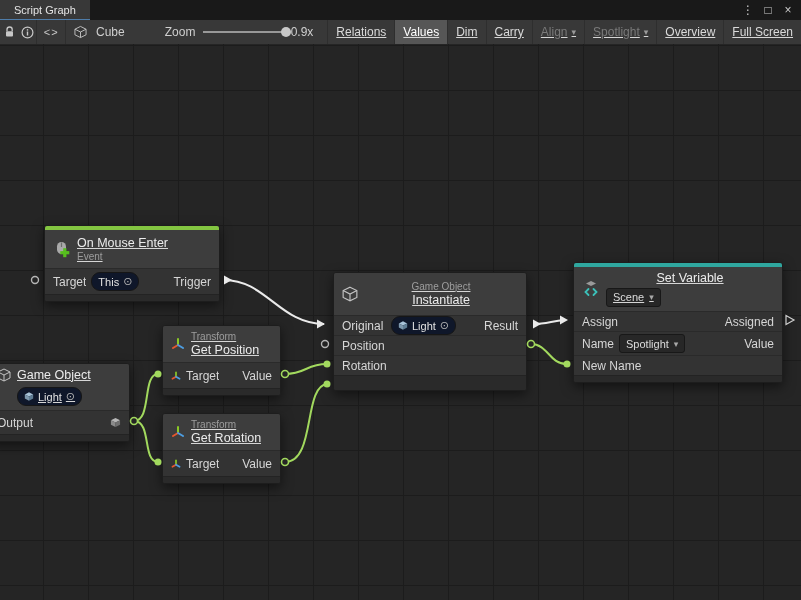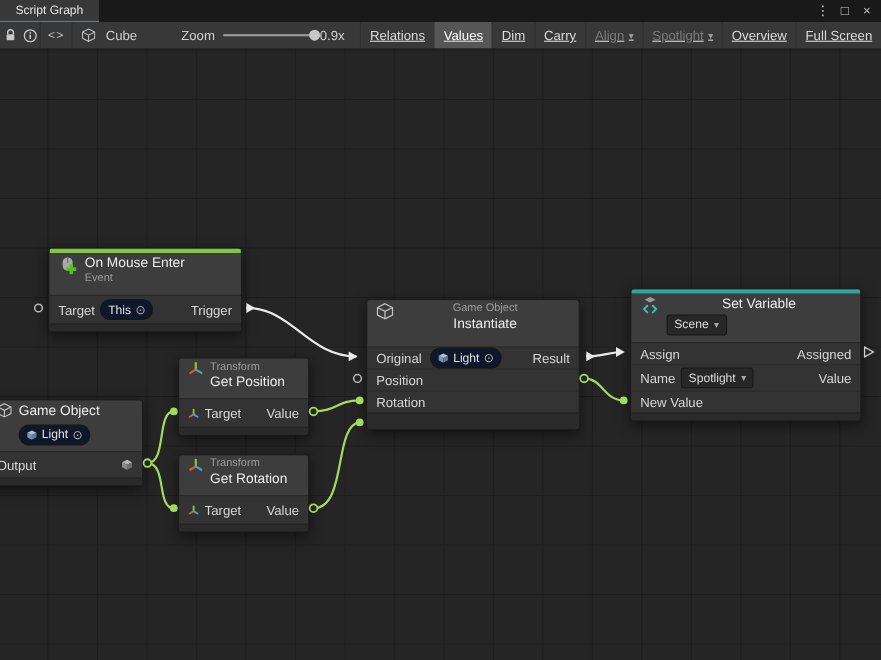--- a/index.html
+++ b/index.html
@@ -34,21 +34,21 @@
   
   .canvas{position:absolute;left:0;top:44px;width:801px;height:556px;background-color:#252525;
           background-image:linear-gradient(#1c1c1c 1px,transparent 1px),
                            linear-gradient(90deg,#1c1c1c 1px,transparent 1px);
           background-size:45px 45px;background-position:-2px 1px;overflow:hidden;}
   .wires{position:absolute;left:0;top:0;pointer-events:none;z-index:5;}
   
   .node{position:absolute;background:#383838;border:1px solid #1d1d1d;border-radius:3px;
         box-shadow:0 4px 12px rgba(0,0,0,.5);overflow:hidden;z-index:2;box-sizing:border-box;}
   .accent{height:4px;}
-  .nhead{display:flex;align-items:flex-start;gap:6px;padding:2px 8px;background:#3d3d3d;box-sizing:border-box;}
+  .nhead{display:flex;align-items:center;gap:6px;padding:2px 8px;background:#3d3d3d;box-sizing:border-box;text-decoration:underline;}
   .hcol{flex:1;display:flex;flex-direction:column;align-items:center;line-height:1.2;min-width:0;}
   .hcol.left{align-items:flex-start;}
   .ncat{font-size:10px;color:#9d9d9d;white-space:nowrap;}
   .ntitle{font-size:12.5px;color:#ececec;white-space:nowrap;overflow:hidden;max-width:100%;}
   .nrow{display:flex;align-items:center;gap:5px;padding:0 8px;background:#333;
         border-top:1px solid #2a2a2a;font-size:12px;color:#d6d6d6;box-sizing:border-box;}
   .nfoot{height:6px;background:#2a2a2a;border-top:1px solid #232323;}
   .plabel{white-space:nowrap;overflow:hidden;}
   .spacer{flex:1;}
   .chip{display:inline-flex;align-items:center;gap:4px;background:#0f172a;border:1px solid #161616;
@@ -324,21 +324,21 @@
       <div class="nrow" style="height:24px;">
         <span class="plabel">Name</span>
         <span class="dd">
           <span>Spotlight</span>
           <span class="caret">▾</span>
         </span>
         <span class="spacer"></span>
         <span class="plabel">Value</span>
       </div>
       <div class="nrow" style="height:20px;">
-        <span class="plabel">New Value</span>
+        <span class="plabel">New Name</span>
       </div>
       <div class="nfoot"></div>
     </div>
 
     <svg class="wires" width="801" height="556" viewBox="0 0 801 556">
 
       <g fill="none" stroke="#eaeaea" stroke-width="2">
         <path d="M224 236 C266 236 280 280 324 280"></path>
         <path d="M533 280 C546 280 552 277 564 276"></path>
       </g>

